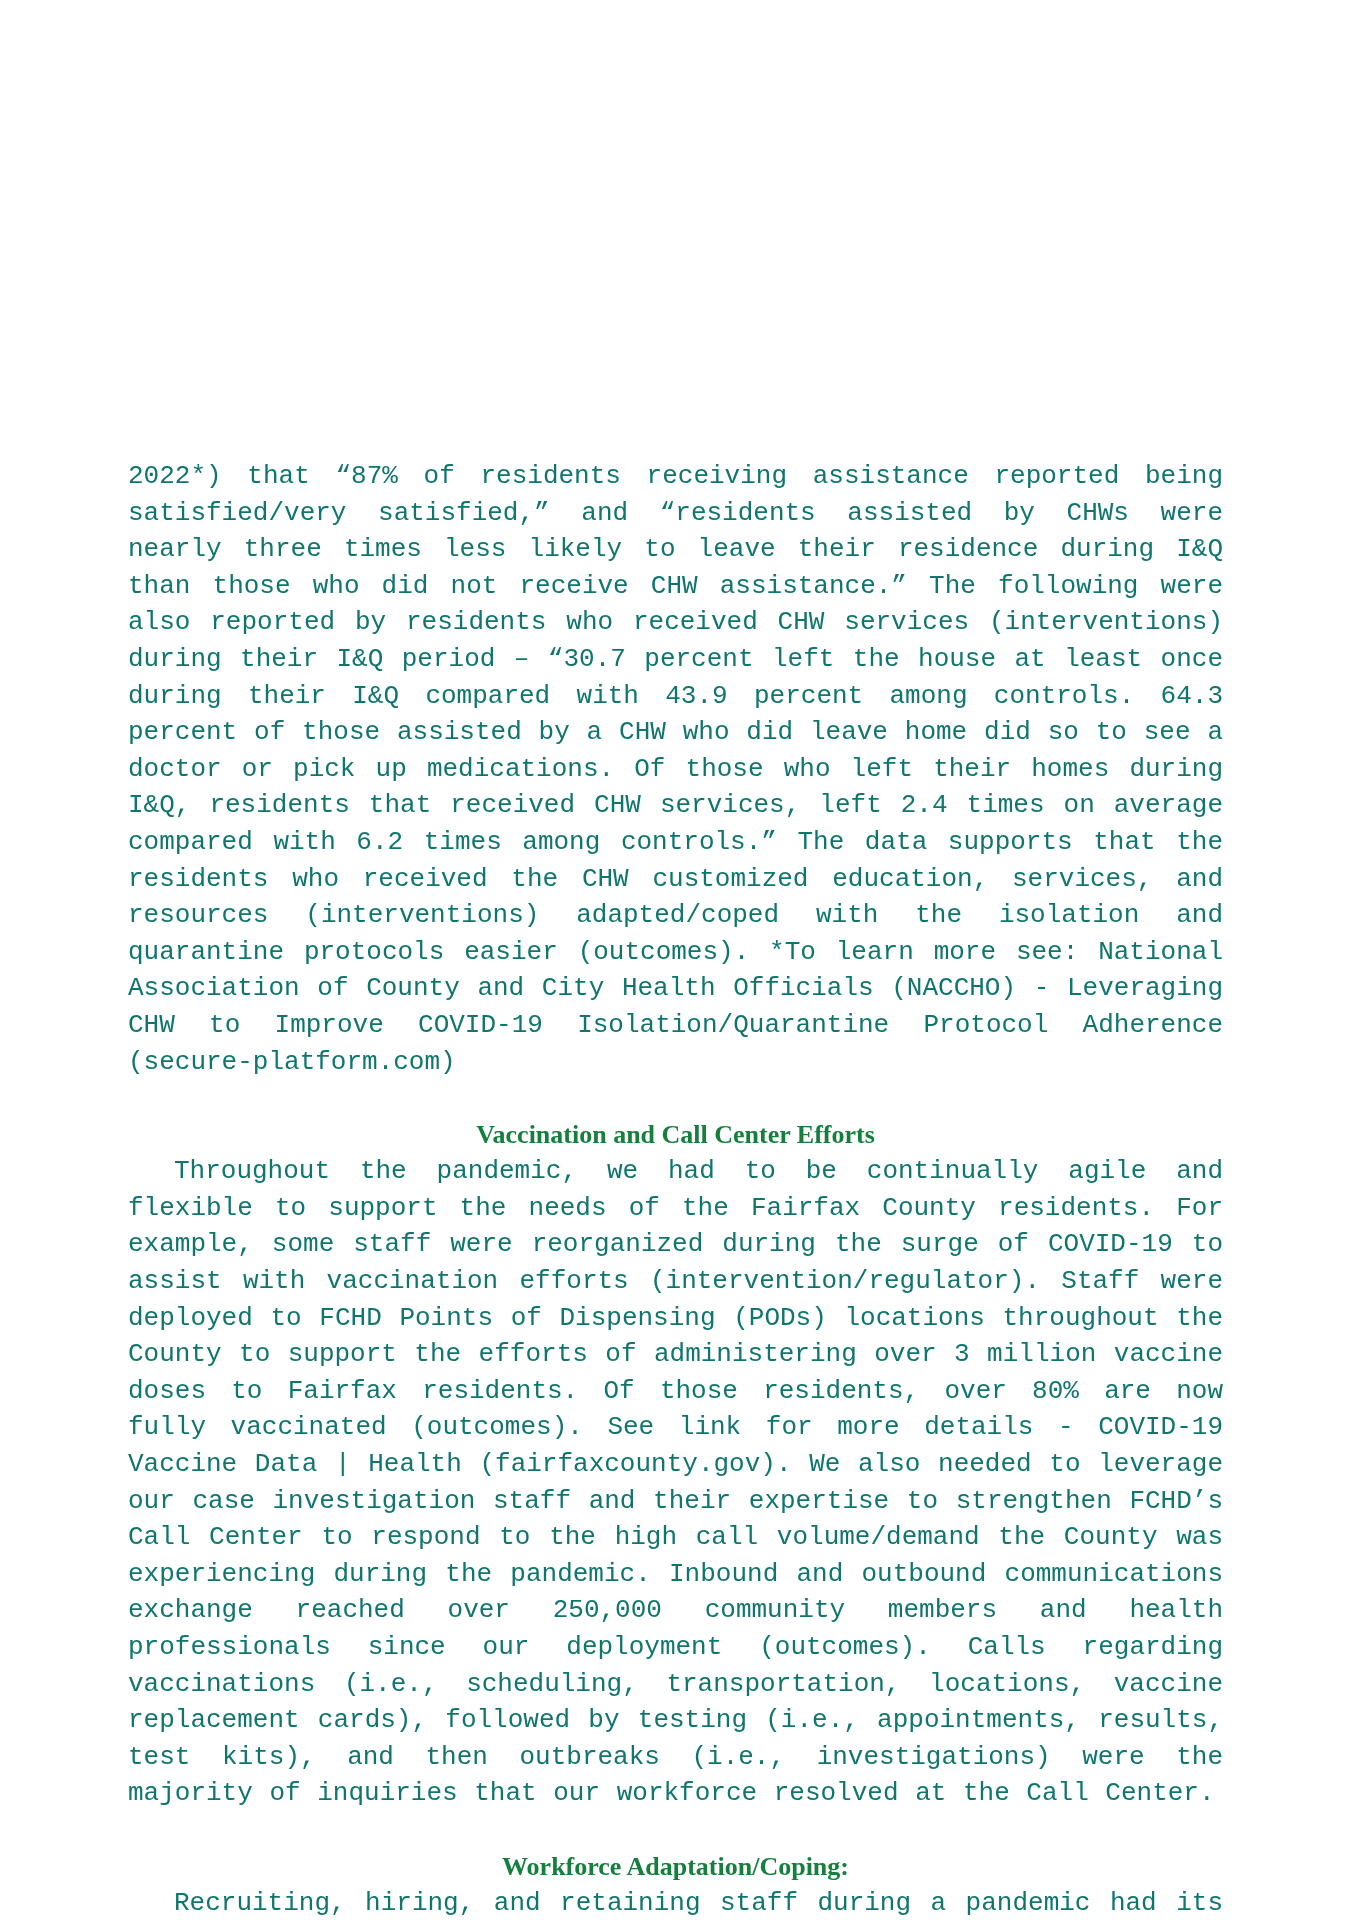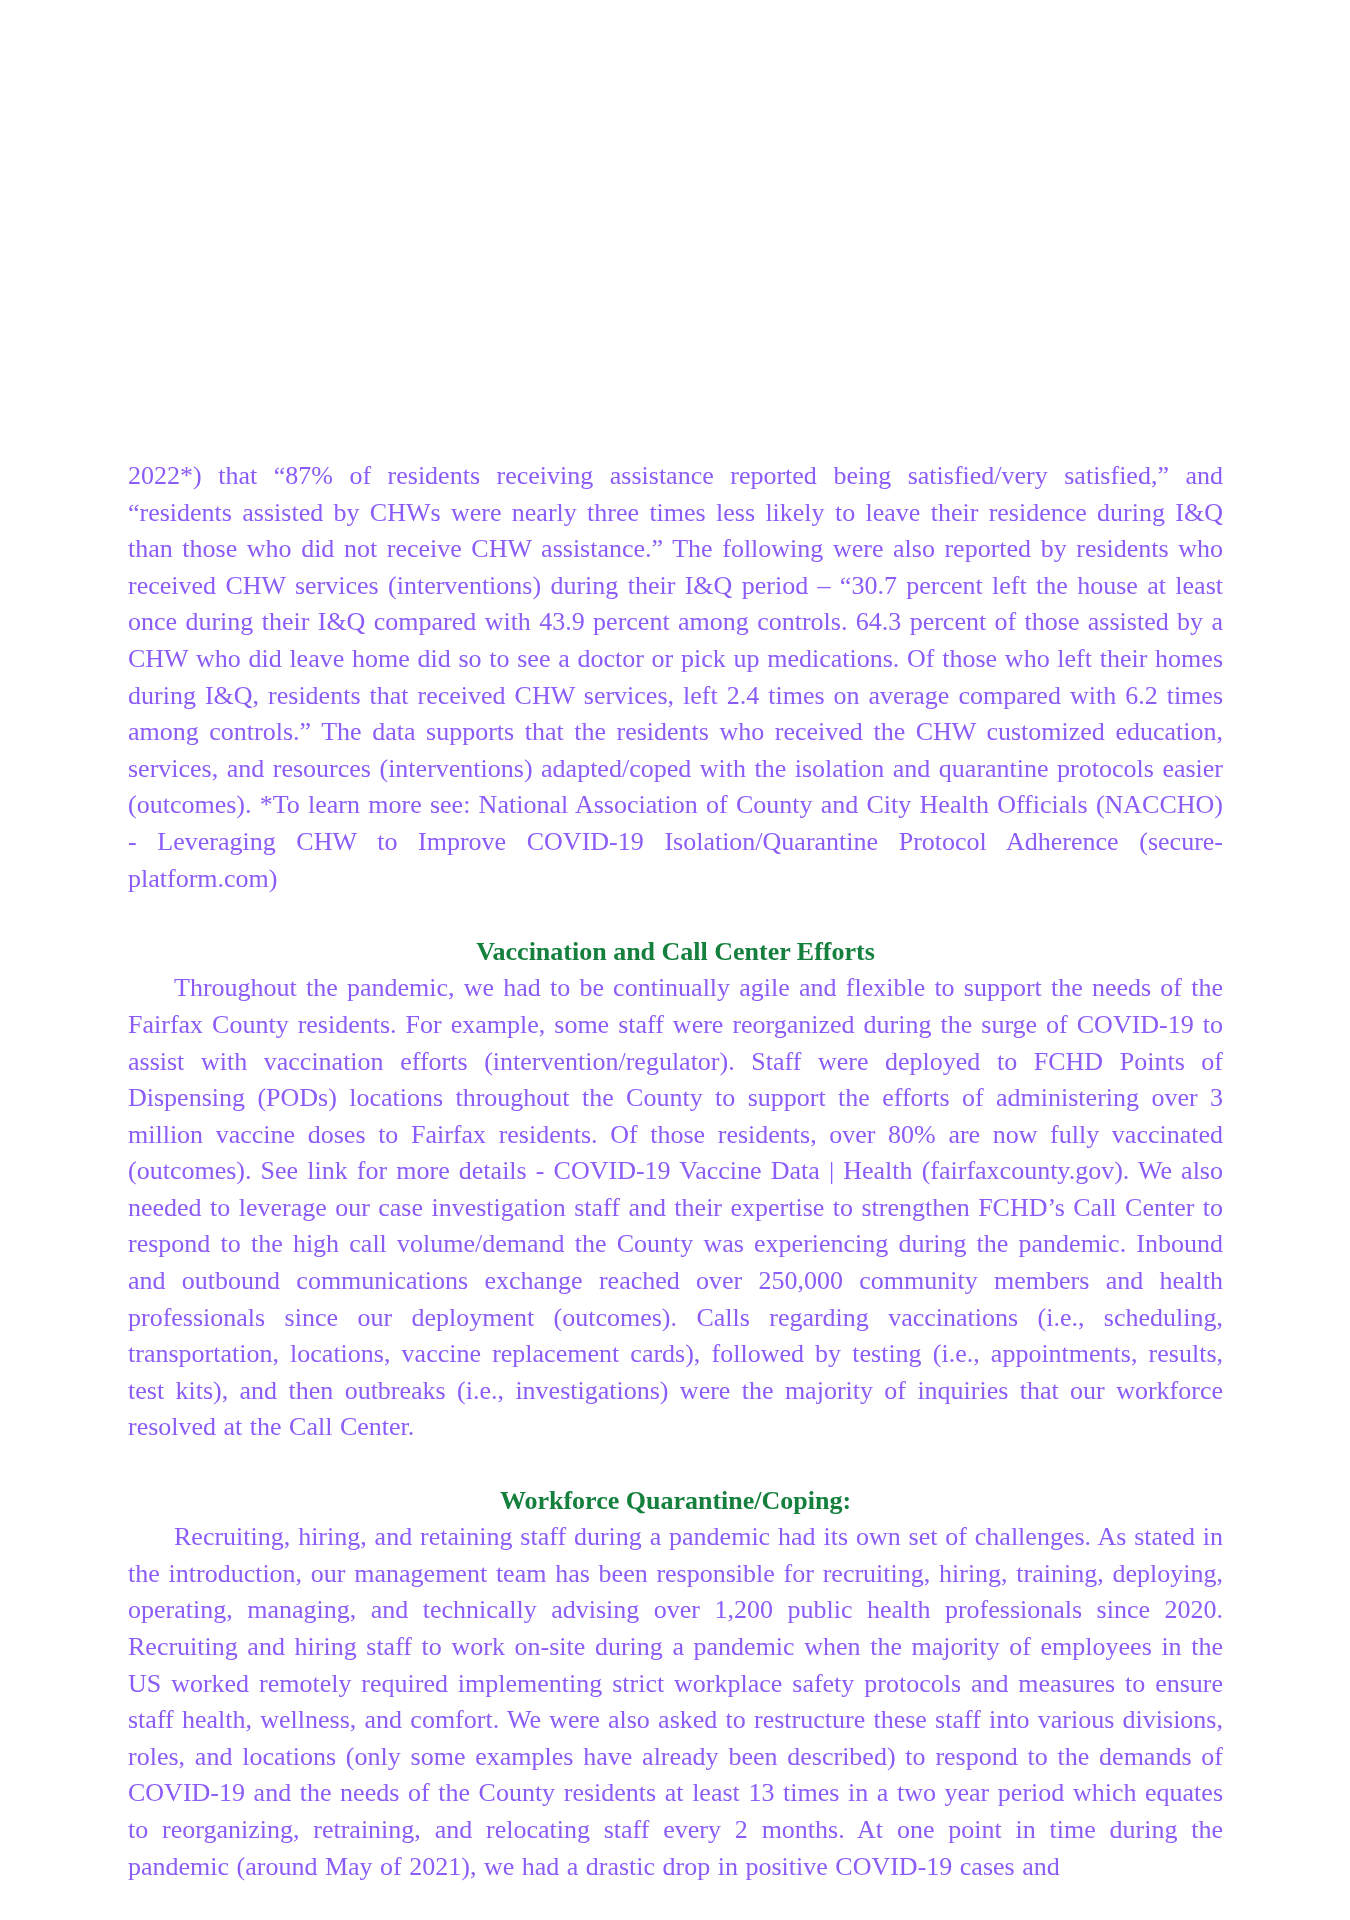--- a/index.html
+++ b/index.html
@@ -20,22 +20,23 @@
     position: absolute;
     left: 128px;
     top: 458px;
     width: 1095px;
   }
 
   .para {
     font-size: 26px;
     line-height: 36.6px;
     text-align: justify;
-    color: #8b5cf6;
+    color: #0f766e;
     word-spacing: 1px;
+    font-family: Liberation Mono, monospace;
   }
 
   .para.indented { text-indent: 46px; }
 
   .heading {
     font-size: 26px;
     line-height: 36.6px;
     font-weight: bold;
     text-align: center;
     margin-top: 36.6px;
@@ -47,18 +48,18 @@
 
 <div class="page">
   <div class="content">
 
     <p class="para">2022*) that “87% of residents receiving assistance reported being satisfied/very satisfied,” and “residents assisted by CHWs were nearly three times less likely to leave their residence during I&amp;Q than those who did not receive CHW assistance.”  The following were also reported by residents who received CHW services (interventions) during their I&amp;Q period – “30.7 percent left the house at least once during their I&amp;Q compared with 43.9 percent among controls. 64.3 percent of those assisted by a CHW who did leave home did so to see a doctor or pick up medications. Of those who left their homes during I&amp;Q, residents that received CHW services, left 2.4 times on average compared with 6.2 times among controls.” The data supports that the residents who received the CHW customized education, services, and resources (interventions) adapted/coped with the isolation and quarantine protocols easier (outcomes).  *To learn more see: National Association of County and City Health Officials (NACCHO) - Leveraging CHW to Improve COVID-19 Isolation/Quarantine Protocol Adherence (secure-platform.com)</p>
 
     <h2 class="heading">Vaccination and Call Center Efforts</h2>
 
     <p class="para indented">Throughout the pandemic, we had to be continually agile and flexible to support the needs of the Fairfax County residents.  For example, some staff were reorganized during the surge of COVID-19 to assist with vaccination efforts (intervention/regulator).  Staff were deployed to FCHD Points of Dispensing (PODs) locations throughout the County to support the efforts of administering over 3 million vaccine doses to Fairfax residents. Of those residents, over 80% are now fully vaccinated (outcomes). See link for more details - COVID-19 Vaccine Data | Health (fairfaxcounty.gov). We also needed to leverage our case investigation staff and their expertise to strengthen FCHD’s Call Center to respond to the high call volume/demand the County was experiencing during the pandemic. Inbound and outbound communications exchange reached over 250,000 community members and health professionals since our deployment (outcomes). Calls regarding vaccinations (i.e., scheduling, transportation, locations, vaccine replacement cards), followed by testing (i.e., appointments, results, test kits), and then outbreaks (i.e., investigations) were the majority of inquiries that our workforce resolved at the Call Center.</p>
 
-    <h2 class="heading">Workforce Quarantine/Coping:</h2>
+    <h2 class="heading">Workforce Adaptation/Coping:</h2>
 
     <p class="para indented">Recruiting, hiring, and retaining staff during a pandemic had its own set of challenges.  As stated in the introduction, our management team has been responsible for recruiting, hiring, training, deploying, operating, managing, and technically advising over 1,200 public health professionals since 2020.  Recruiting and hiring staff to work on-site during a pandemic when the majority of employees in the US worked remotely required implementing strict workplace safety protocols and measures to ensure staff health, wellness, and comfort.  We were also asked to restructure these staff into various divisions, roles, and locations (only some examples have already been described) to respond to the demands of COVID-19 and the needs of the County residents at least 13 times in a two year period which equates to reorganizing, retraining, and relocating staff every 2 months.  At one point in time during the pandemic (around May of 2021), we had a drastic drop in positive COVID-19 cases and</p>
 
   </div>
 </div>
 
 </body></html>

